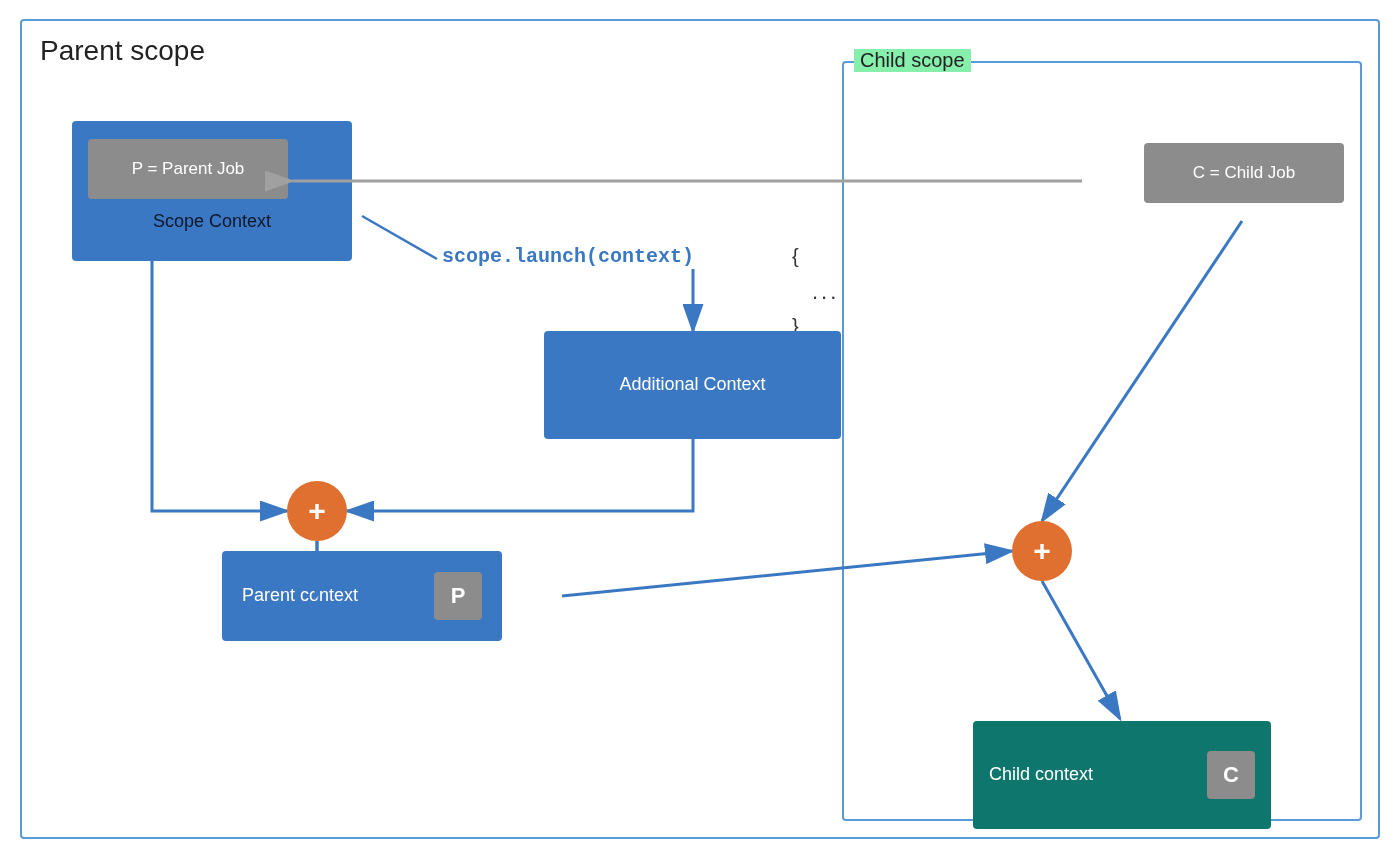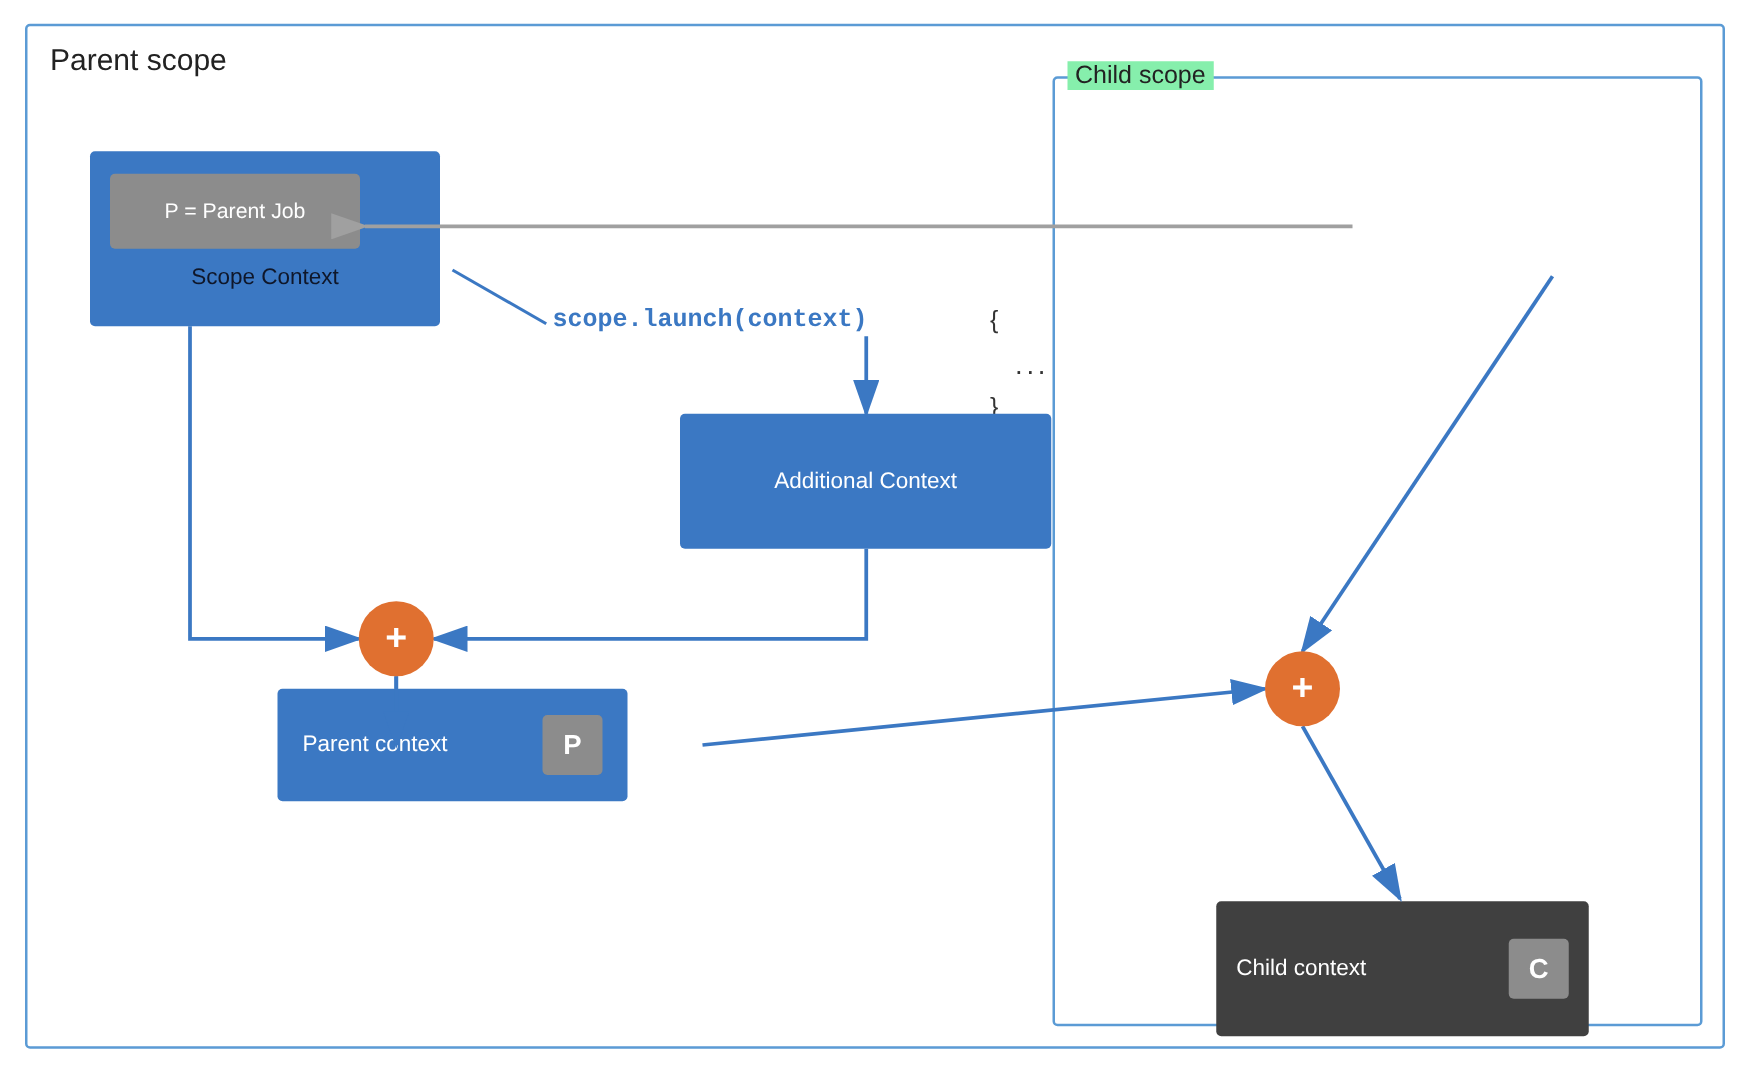--- a/index.html
+++ b/index.html
@@ -16,21 +16,21 @@
     .diagram-container {
       width: 1360px;
       height: 820px;
       position: relative;
       border: 2px solid #5b9bd5;
       border-radius: 4px;
       background: #fff;
     }
     .scope-label {
       position: absolute;
-      font-size: 24px;
+      font-size: 28px;
       font-weight: 400;
       color: #222;
       text-align: center;
     }
     .parent-scope-label {
       top: 14px;
       left: 18px;
     }
     .child-scope-box {
       position: absolute;
@@ -88,21 +88,21 @@
       height: 90px;
       background: #3b78c3;
       justify-content: space-between;
       padding: 0 20px;
     }
     .child-context-box {
       top: 698px;
       left: 949px;
       width: 298px;
       height: 108px;
-      background: #404040;
+      background: #0f766e;
       justify-content: space-between;
       padding: 0 16px;
     }
     
     .gray-badge {
       background: #8c8c8c;
       color: #fff;
       width: 48px;
       height: 48px;
       border-radius: 4px;
@@ -186,20 +186,23 @@
 </head>
 <body>
 
 <div class="diagram-container">
 
   <span class="scope-label parent-scope-label">Parent scope</span>
 
   <div class="child-scope-box">
     <span class="child-scope-label">Child scope</span>
 
+    <div class="gray-box child-job-box">
+      <span>C = Child Job</span>
+    </div>
 
     <div class="blue-box child-context-box" style="position:absolute; top:658px; left:129px;">
       <span>Child context</span>
       <div class="gray-badge">
         <span>C</span>
       </div>
     </div>
   </div>
 
   <div class="blue-box scope-context-box">

